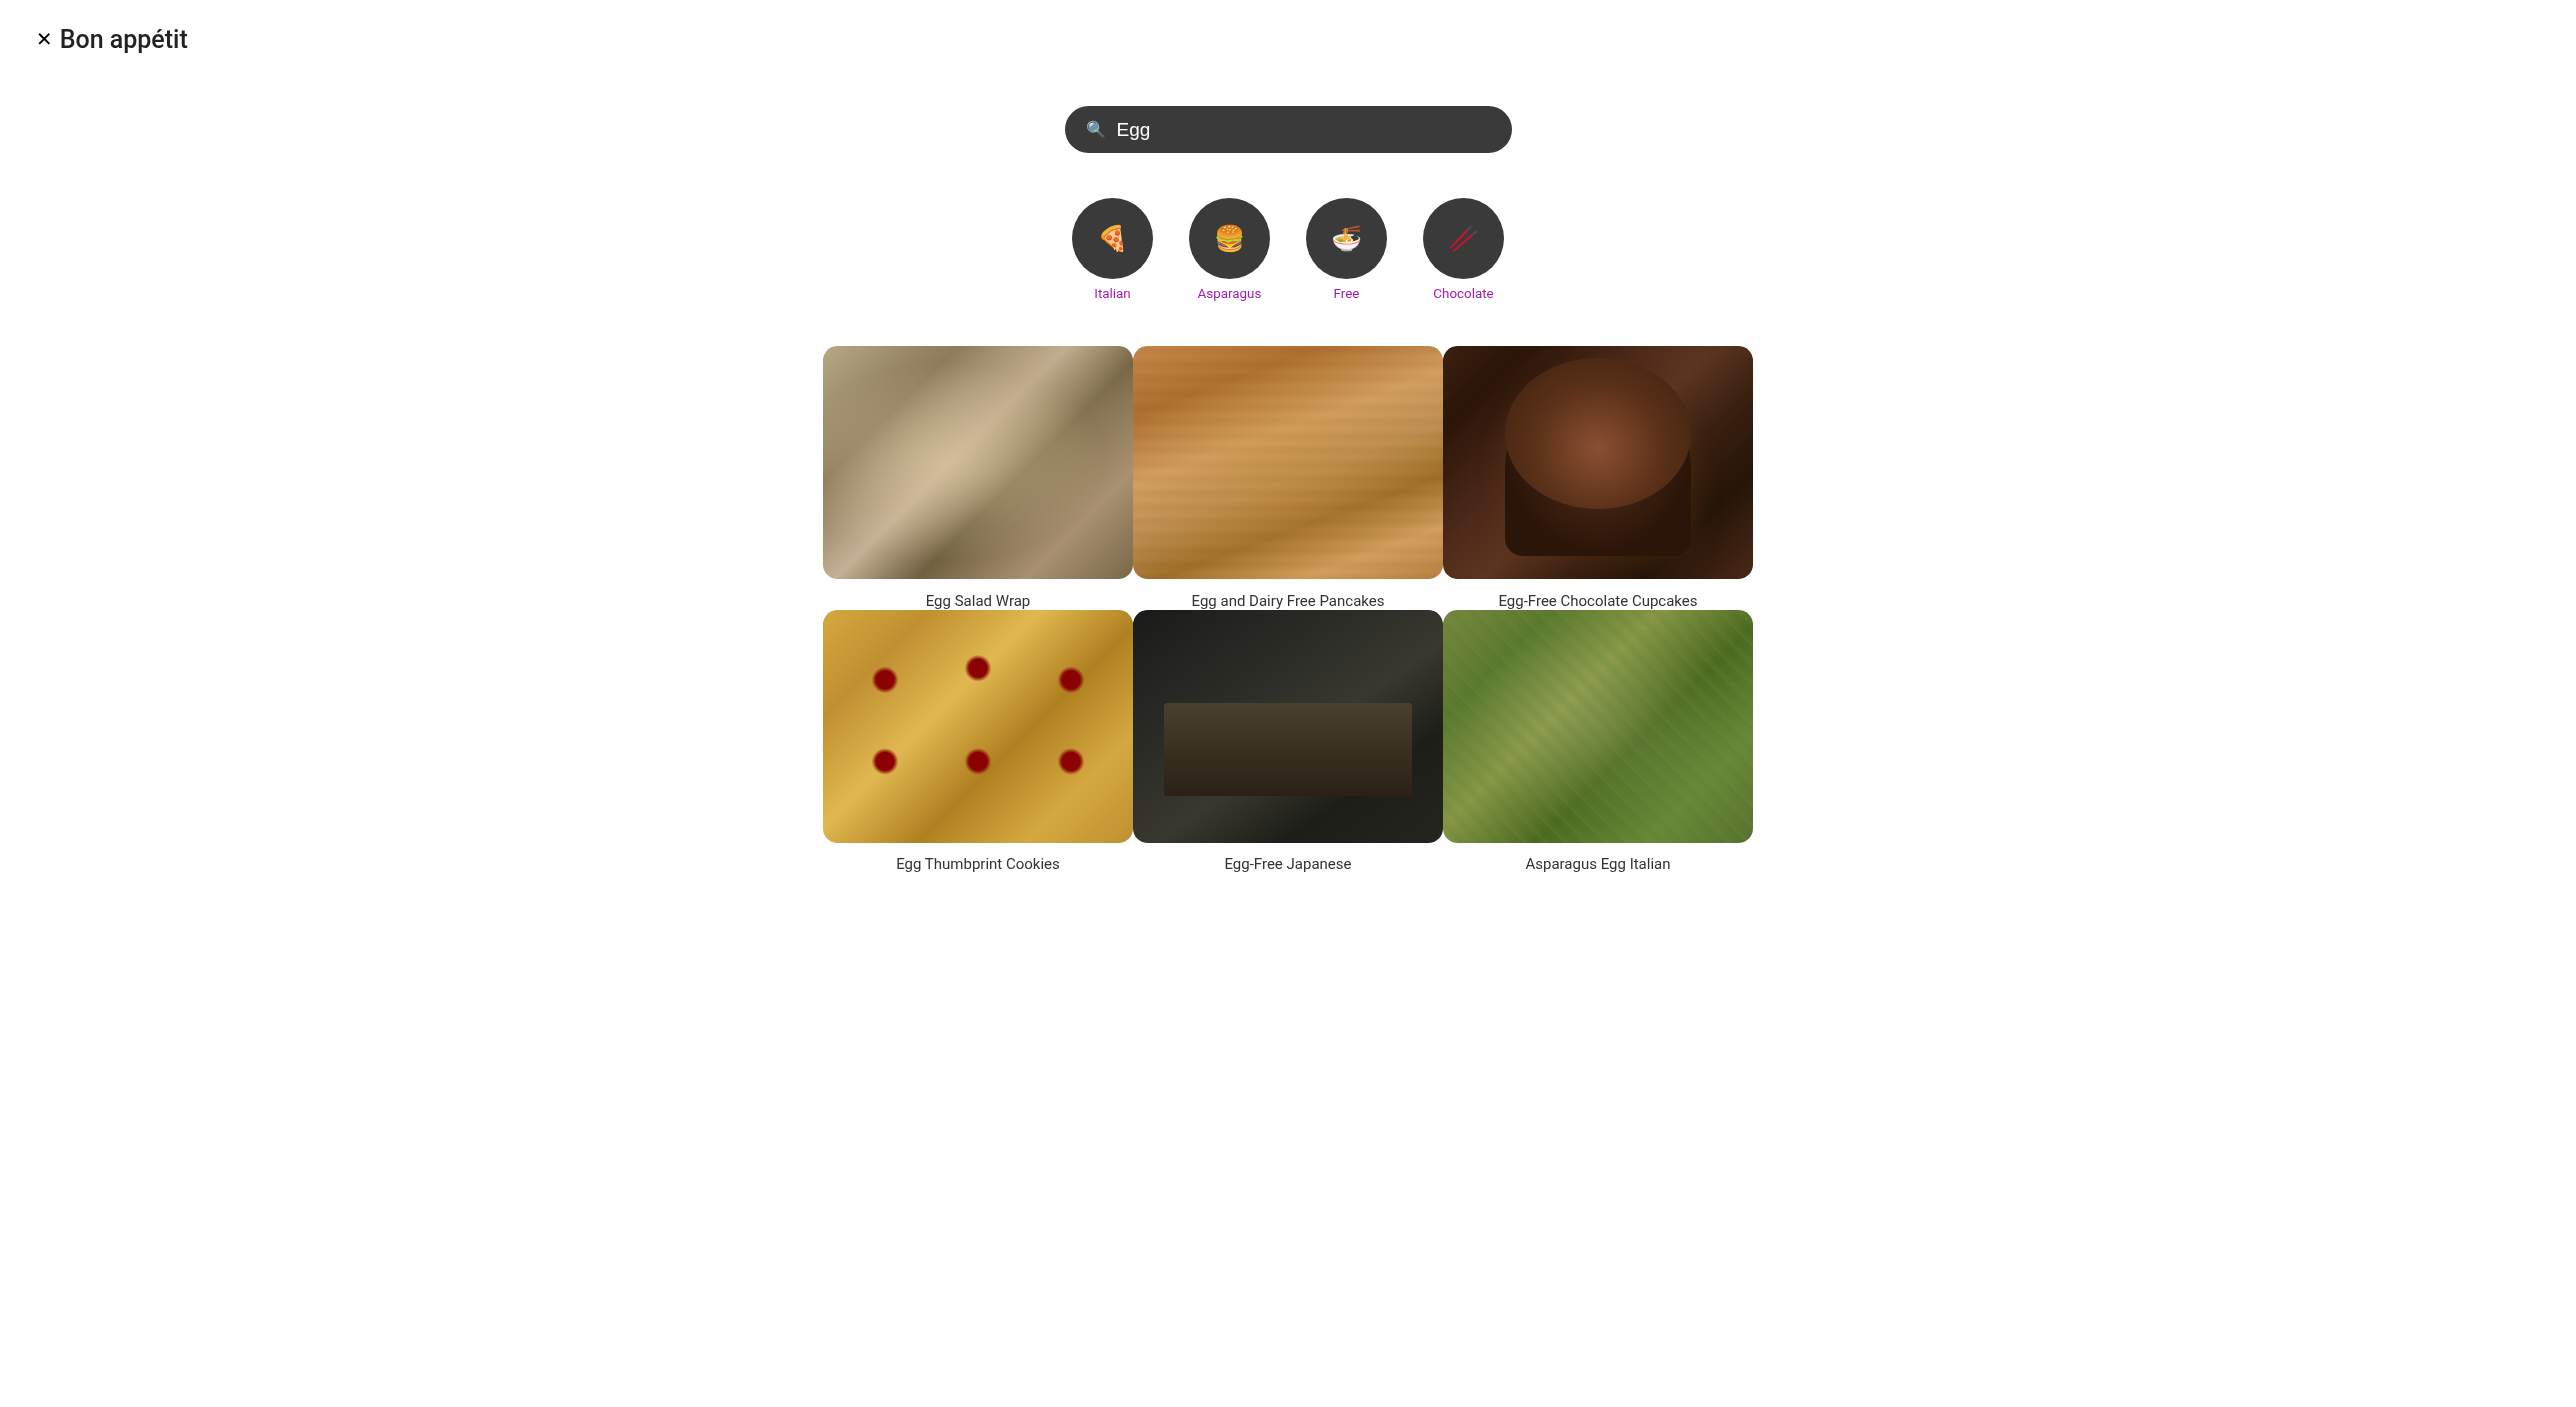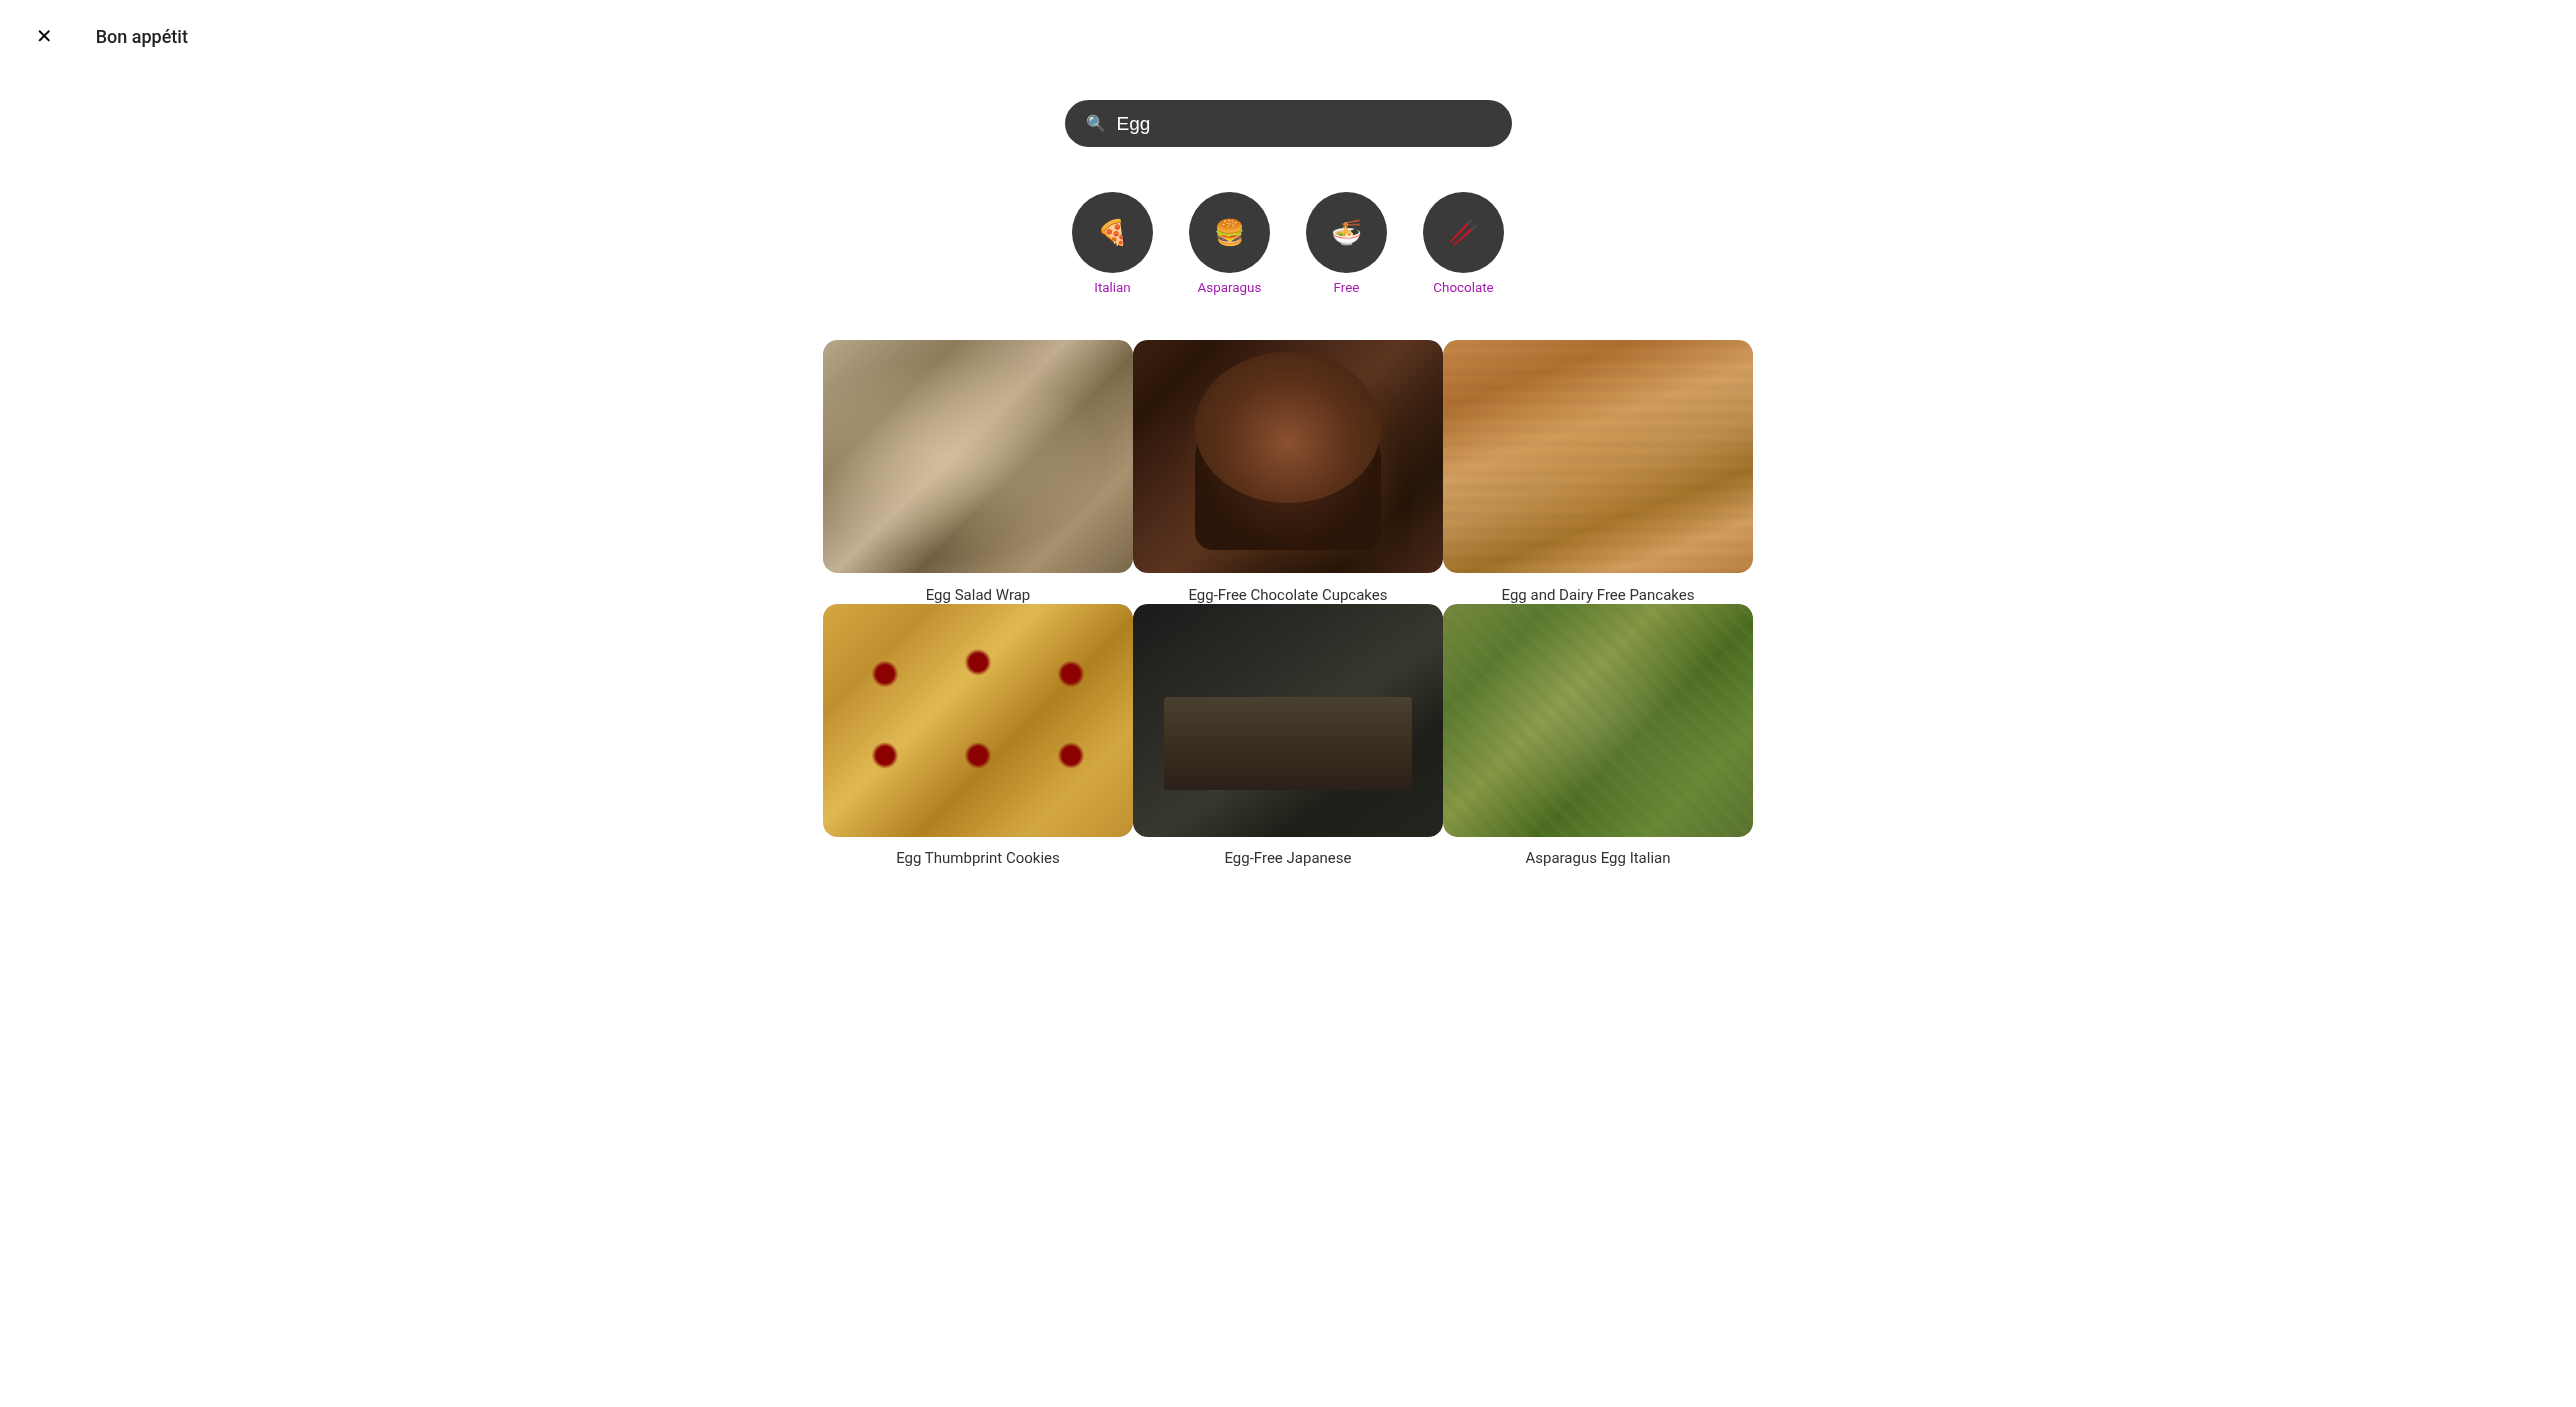--- a/index.html
+++ b/index.html
@@ -20,25 +20,24 @@
       align-items: center;
     }
 
     .logo {
       display: flex;
       align-items: center;
       gap: 7.2px;
     }
 
     .logo-text {
-      font-size: 18px;
+      font-size: 25px;
       font-weight: 500;
       color: #222;
       font-style: normal;
-      margin-left: 36px;
     }
 
     .search-section {
       display: flex;
       justify-content: center;
       padding: 27px 0 36px 0;
     }
 
     .search-bar {
       display: flex;
@@ -193,39 +192,39 @@
       <div class="img-wrap" style="background: linear-gradient(135deg, #b8a888 0%, #8a7858 25%, #c4b094 45%, #706040 60%, #a89070 80%, #786848 100%);">
 
         <div style="position:absolute;top:0;left:0;right:0;bottom:0;background: radial-gradient(ellipse at 40% 50%, rgba(220,200,160,0.6) 0%, transparent 60%), radial-gradient(ellipse at 70% 30%, rgba(180,160,120,0.4) 0%, transparent 50%);"></div>
       </div>
     </div>
     <span class="recipe-title">Egg Salad Wrap</span>
   </div>
 
   <div class="recipe-card">
     <div class="recipe-image-container">
+      <div class="img-wrap" style="background: linear-gradient(160deg, #c8884a 0%, #b07030 20%, #d4a060 40%, #c09050 55%, #a07028 70%, #d4a060 85%, #b88040 100%);">
+        <div style="position:absolute;top:0;left:0;right:0;bottom:0;background: repeating-linear-gradient(0deg, rgba(0,0,0,0.04) 0px, transparent 7.2px, rgba(0,0,0,0.04) 14.3px), radial-gradient(ellipse at 50% 60%, rgba(200,140,60,0.3) 0%, transparent 70%);"></div>
+      </div>
+    </div>
+    <span class="recipe-title">Egg and Dairy Free Pancakes</span>
+  </div>
+
+  <div class="recipe-card">
+    <div class="recipe-image-container">
       <div class="img-wrap" style="background: linear-gradient(135deg, #3d2010 0%, #2a1508 15%, #4a2818 35%, #5c3520 50%, #3a2010 65%, #251508 80%, #4a2818 100%);">
         <div style="position:absolute;top:15%;left:20%;right:20%;bottom:10%; background: radial-gradient(ellipse at 50% 40%, #5a3520 0%, #3d2010 40%, #2a1508 70%); border-radius: 50% 50% 10% 10%; box-shadow: 0 0 27px rgba(90,50,20,0.5);"></div>
         <div style="position:absolute;top:5%;left:30%;right:30%;bottom:30%; background: radial-gradient(ellipse at 50% 60%, #8a5030 0%, #5a3018 50%, #3a2010 100%); border-radius: 50%; transform: scaleX(1.5);"></div>
       </div>
     </div>
     <span class="recipe-title">Egg-Free Chocolate Cupcakes</span>
   </div>
 
   <div class="recipe-card">
     <div class="recipe-image-container">
-      <div class="img-wrap" style="background: linear-gradient(160deg, #c8884a 0%, #b07030 20%, #d4a060 40%, #c09050 55%, #a07028 70%, #d4a060 85%, #b88040 100%);">
-        <div style="position:absolute;top:0;left:0;right:0;bottom:0;background: repeating-linear-gradient(0deg, rgba(0,0,0,0.04) 0px, transparent 7.2px, rgba(0,0,0,0.04) 14.3px), radial-gradient(ellipse at 50% 60%, rgba(200,140,60,0.3) 0%, transparent 70%);"></div>
-      </div>
-    </div>
-    <span class="recipe-title">Egg and Dairy Free Pancakes</span>
-  </div>
-
-  <div class="recipe-card">
-    <div class="recipe-image-container">
       <div class="img-wrap" style="background: linear-gradient(135deg, #d4a840 0%, #c09030 20%, #e0b850 40%, #b08020 60%, #d4a840 80%, #c09030 100%);">
         <div style="position:absolute;inset:0; background: radial-gradient(circle at 20% 30%, #8B0000 9px, transparent 13.4px), radial-gradient(circle at 50% 25%, #8B0000 9px, transparent 13.4px), radial-gradient(circle at 80% 30%, #8B0000 9px, transparent 13.4px), radial-gradient(circle at 20% 65%, #8B0000 9px, transparent 13.4px), radial-gradient(circle at 50% 65%, #8B0000 9px, transparent 13.4px), radial-gradient(circle at 80% 65%, #8B0000 9px, transparent 13.4px);"></div>
       </div>
     </div>
     <span class="recipe-title">Egg Thumbprint Cookies</span>
   </div>
 
   <div class="recipe-card">
     <div class="recipe-image-container">
       <div class="img-wrap" style="background: linear-gradient(145deg, #1a1a1a 0%, #2a2a25 30%, #383830 55%, #1e1e18 75%, #252520 100%);">

